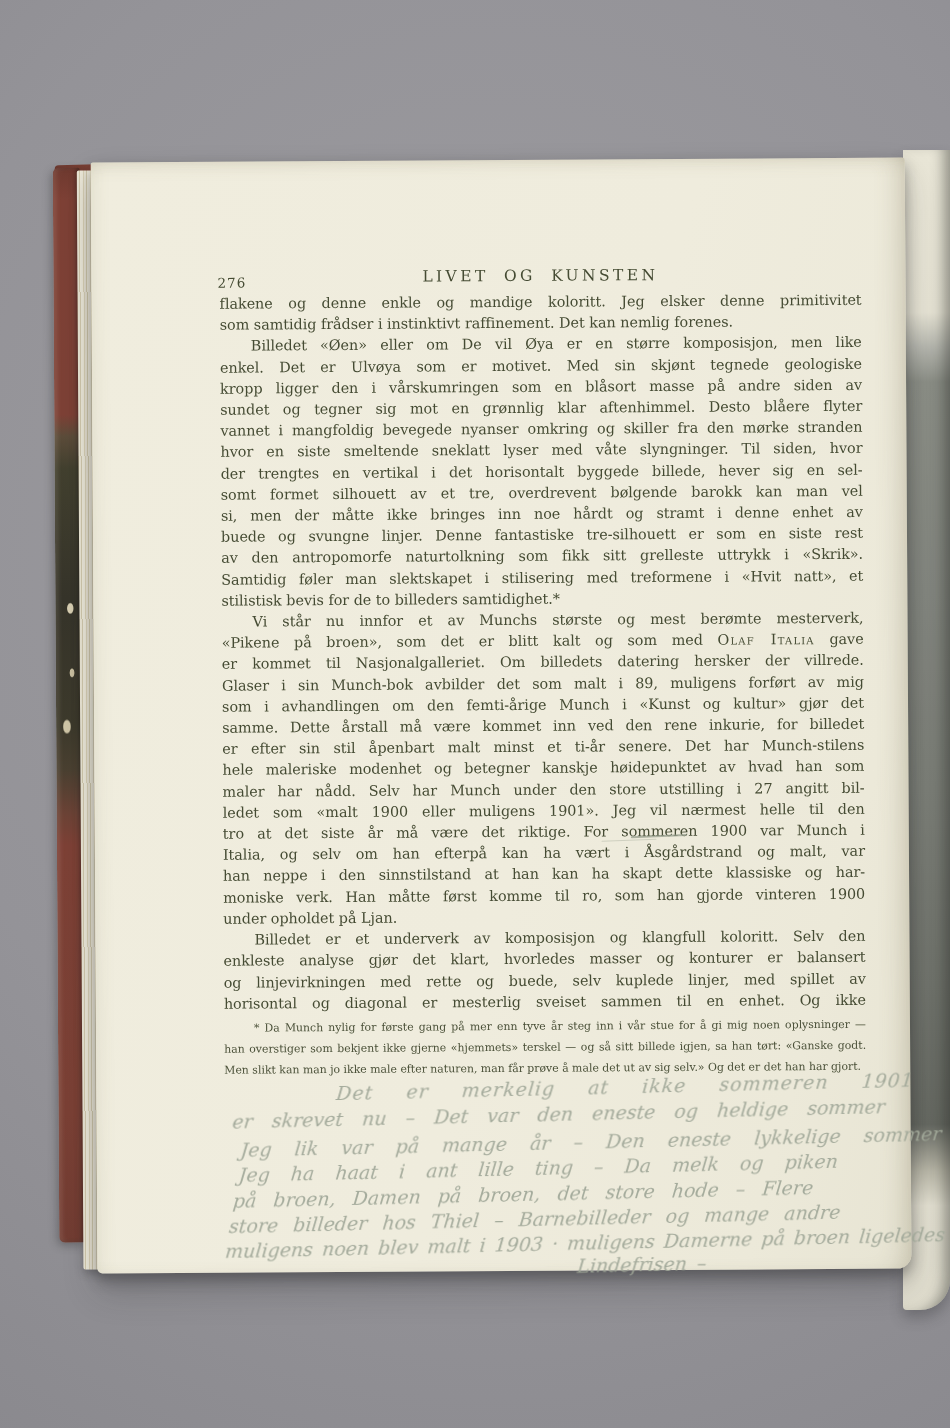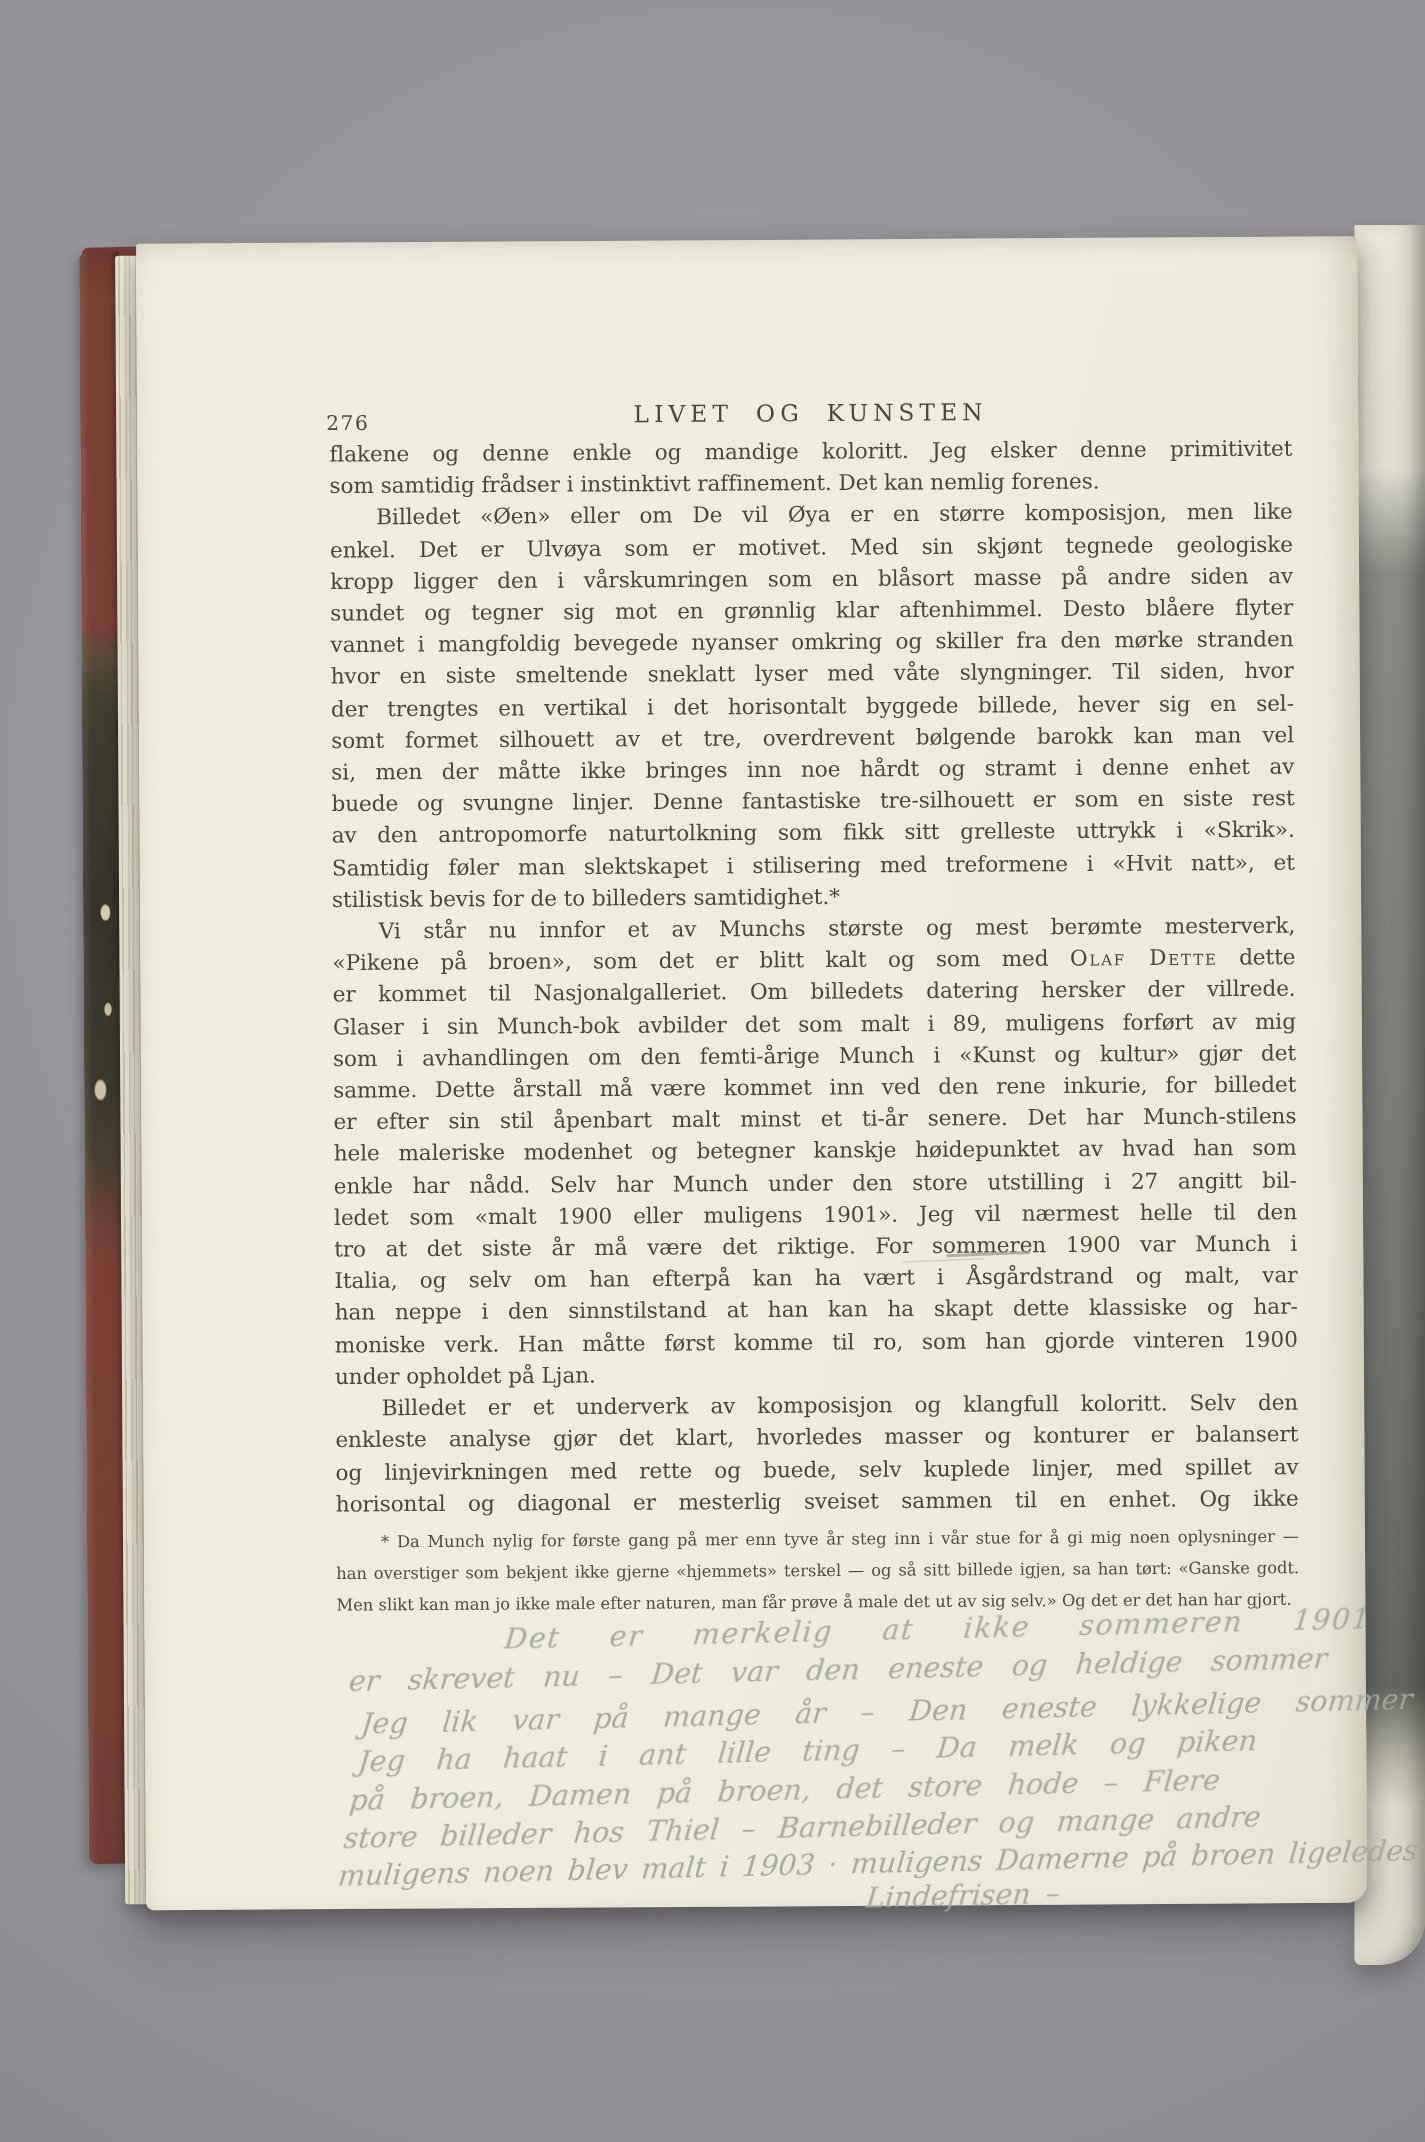--- a/index.html
+++ b/index.html
@@ -140,28 +140,28 @@
             <div class="tline just"><span>vannet i mangfoldig bevegede nyanser omkring og skiller fra den mørke stranden</span></div>
             <div class="tline just"><span>hvor en siste smeltende sneklatt lyser med våte slyngninger. Til siden, hvor</span></div>
             <div class="tline just"><span>der trengtes en vertikal i det horisontalt byggede billede, hever sig en sel-</span></div>
             <div class="tline just"><span>somt formet silhouett av et tre, overdrevent bølgende barokk kan man vel</span></div>
             <div class="tline just"><span>si, men der måtte ikke bringes inn noe hårdt og stramt i denne enhet av</span></div>
             <div class="tline just"><span>buede og svungne linjer. Denne fantastiske tre-silhouett er som en siste rest</span></div>
             <div class="tline just"><span>av den antropomorfe naturtolkning som fikk sitt grelleste uttrykk i «Skrik».</span></div>
             <div class="tline just"><span>Samtidig føler man slektskapet i stilisering med treformene i «Hvit natt», et</span></div>
             <div class="tline"><span>stilistisk bevis for de to billeders samtidighet.*</span></div>
             <div class="tline just ind"><span>Vi står nu innfor et av Munchs største og mest berømte mesterverk,</span></div>
-            <div class="tline just"><span>«Pikene på broen», som det er blitt kalt og som med </span><span class="sc">Olaf Dette</span><span> dette</span></div>
+            <div class="tline just"><span>«Pikene på broen», som det er blitt kalt og som med </span><span class="sc">Olaf Italia</span><span> gave</span></div>
             <div class="tline just"><span>er kommet til Nasjonalgalleriet. Om billedets datering hersker der villrede.</span></div>
             <div class="tline just"><span>Glaser i sin Munch-bok avbilder det som malt i 89, muligens forført av mig</span></div>
             <div class="tline just"><span>som i avhandlingen om den femti-årige Munch i «Kunst og kultur» gjør det</span></div>
             <div class="tline just"><span>samme. Dette årstall må være kommet inn ved den rene inkurie, for billedet</span></div>
             <div class="tline just"><span>er efter sin stil åpenbart malt minst et ti-år senere. Det har Munch-stilens</span></div>
             <div class="tline just"><span>hele maleriske modenhet og betegner kanskje høidepunktet av hvad han som</span></div>
-            <div class="tline just"><span class="i">enkle</span><span> har nådd. Selv har Munch under den store utstilling i 27 angitt bil-</span></div>
+            <div class="tline just"><span class="i">maler</span><span> har nådd. Selv har Munch under den store utstilling i 27 angitt bil-</span></div>
             <div class="tline just"><span>ledet som «malt 1900 eller muligens 1901». Jeg vil nærmest helle til den</span></div>
             <div class="tline just"><span>tro at det siste år må være det riktige. For sommeren 1900 var Munch i</span></div>
             <div class="tline just"><span>Italia, og selv om han efterpå kan ha vært i Åsgårdstrand og malt, var</span></div>
             <div class="tline just"><span>han neppe i den sinnstilstand at han kan ha skapt dette klassiske og har-</span></div>
             <div class="tline just"><span>moniske verk. Han måtte først komme til ro, som han gjorde vinteren 1900</span></div>
             <div class="tline"><span>under opholdet på Ljan.</span></div>
             <div class="tline just ind"><span>Billedet er et underverk av komposisjon og klangfull koloritt. Selv den</span></div>
             <div class="tline just"><span>enkleste analyse gjør det klart, hvorledes masser og konturer er balansert</span></div>
             <div class="tline just"><span>og linjevirkningen med rette og buede, selv kuplede linjer, med spillet av</span></div>
             <div class="tline just"><span>horisontal og diagonal er mesterlig sveiset sammen til en enhet. Og ikke</span></div>

